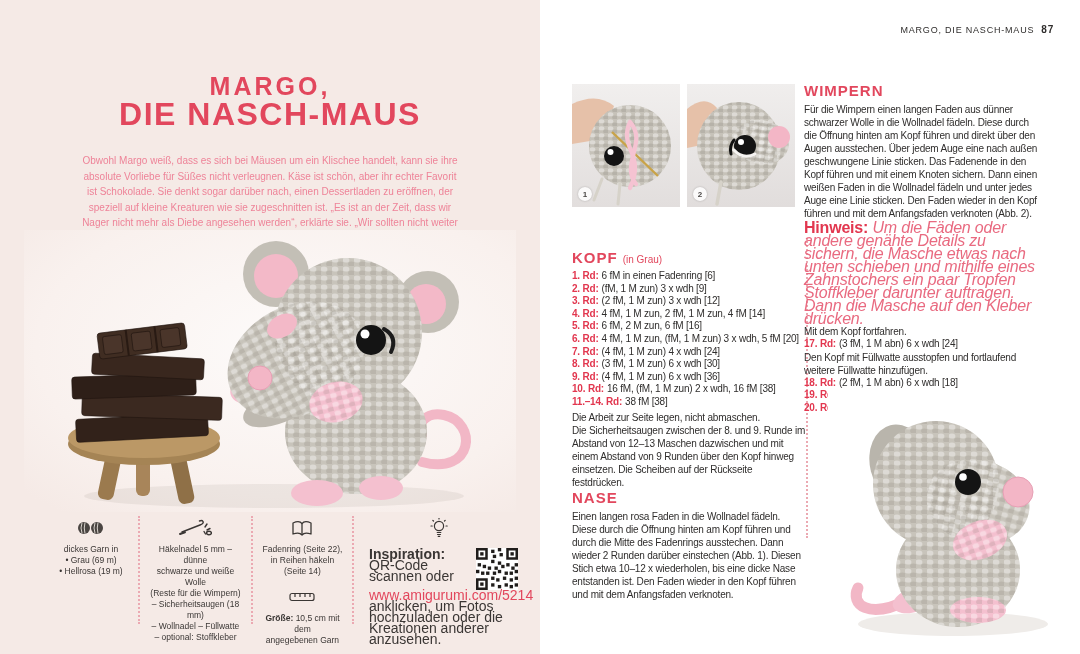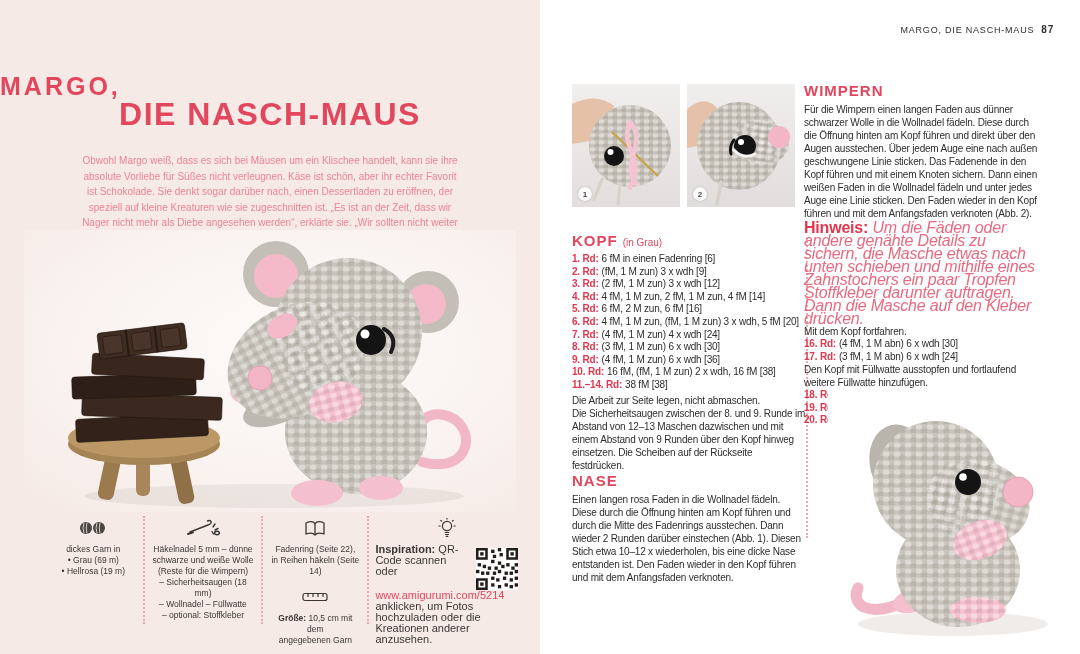--- a/index.html
+++ b/index.html
@@ -3,47 +3,47 @@
 <meta charset="utf-8">
 <style>
   html,body{margin:0;padding:0;width:1080px;height:654px;overflow:hidden;background:#ffffff;
     font-family:"Liberation Sans","DejaVu Sans",sans-serif;}
   .spread{position:relative;width:1080px;height:654px;}
   .page{position:absolute;top:0;height:654px;}
   .page-left{left:0;width:540px;background:#f5eae6;}
   .page-right{left:540px;width:540px;background:#ffffff;}
 
   
-  .title1{position:absolute;top:72px;left:0;width:540px;text-align:left;
+  .title1{position:absolute;top:72px;left:0;width:540px;text-align:center;
     color:#e2475d;font-weight:800;font-size:25px;letter-spacing:3px;}
   .title2{position:absolute;top:96px;left:0;width:540px;text-align:center;
     color:#e2475d;font-weight:800;font-size:32px;letter-spacing:1.5px;}
   .intro{position:absolute;top:143px;left:60px;width:420px;text-align:center;
     color:#ee8398;font-size:10px;line-height:15.6px;white-space:pre-line;}
   .main-photo{position:absolute;left:24px;top:230px;width:492px;height:282px;}
   .materials{position:absolute;left:50px;top:514px;width:468px;height:112px;display:flex;}
   .mcol{font-size:8.5px;line-height:11px;color:#3a3634;text-align:center;padding-top:2px;}
   .mcol .mico{height:24px;display:flex;align-items:center;justify-content:center;margin-bottom:4px;}
   .vdot{border-left:2px dotted #eba9b2;margin:2px 6px;}
   .m1{width:96px;} .m2{width:116px;} .m3{width:102px;} .m4{width:158px;text-align:left;}
   .mtext{white-space:pre-line;}
-  .m4 p{margin:0;font-size:11px;line-height:11px;}
+  .m4 p{margin:9px;font-size:14px;line-height:11px;}
   .m4 .qr{float:right;margin:4px 0 0 5px;}
   .mlink{color:#e2475d;text-decoration:none;}
   .sizeblock{margin-top:8px;}
 
   
   .pg-header{position:absolute;top:24px;right:26px;font-size:9px;letter-spacing:0.8px;color:#2f2d2c;}
   .pg-header strong{font-size:10px;margin-left:7px;}
   .step-photos{position:absolute;left:32px;top:84px;display:flex;gap:7px;}
   .sphoto{position:relative;width:108px;height:123px;overflow:hidden;}
   .badge{position:absolute;left:6px;bottom:6px;width:14px;height:14px;border-radius:50%;
     background:#fbfafa;color:#4a4745;font-size:8px;font-weight:700;display:flex;
     align-items:center;justify-content:center;box-shadow:0 0 2px rgba(0,0,0,.25);}
-  .col-a{position:absolute;left:32px;top:232px;width:234px;}
+  .col-a{position:absolute;left:32px;top:249px;width:234px;}
   .col-b{position:absolute;left:264px;top:82px;width:240px;}
   .col-div{position:absolute;left:266px;top:238px;height:300px;border-left:2px dotted #eba9b2;}
   h2.sec{margin:0 0 4px 0;color:#e2475d;font-size:15px;font-weight:800;letter-spacing:1px;display:inline-block;}
   .sec-sub{color:#e2475d;font-size:10px;margin-left:5px;}
   .prow{font-size:10px;line-height:12.6px;letter-spacing:-0.2px;color:#2f2d2c;white-space:nowrap;}
   .rlab{color:#e2374f;font-weight:700;margin-right:3px;}
   .bodytxt{margin:2px 0 0 0;font-size:10px;line-height:13px;letter-spacing:-0.2px;color:#2f2d2c;}
   .hinweis{margin:1px 0 0 0;font-size:16px;line-height:13px;letter-spacing:-0.2px;}
   .hinweis strong{color:#e2374f;font-weight:700;}
   .hinweis em{color:#e96a80;}
@@ -328,21 +328,20 @@
       <p class="bodytxt" style="margin-top:0">Einen langen rosa Faden in die Wollnadel fädeln. Diese durch die Öffnung hinten am Kopf führen und durch die Mitte des Fadenrings ausstechen. Dann wieder 2 Runden darüber einstechen (Abb. 1). Diesen Stich etwa 10–12 x wiederholen, bis eine dicke Nase entstanden ist. Den Faden wieder in den Kopf führen und mit dem Anfangsfaden verknoten.</p>
     </div>
 
     <div class="col-div"></div>
 
     <div class="col-b">
       <h2 class="sec">WIMPERN</h2>
       <p class="bodytxt" style="margin-top:0">Für die Wimpern einen langen Faden aus dünner schwarzer Wolle in die Wollnadel fädeln. Diese durch die Öffnung hinten am Kopf führen und direkt über den Augen ausstechen. Über jedem Auge eine nach außen geschwungene Linie sticken. Das Fadenende in den Kopf führen und mit einem Knoten sichern. Dann einen weißen Faden in die Wollnadel fädeln und unter jedes Auge eine Linie sticken. Den Faden wieder in den Kopf führen und mit dem Anfangsfaden verknoten (Abb. 2).</p>
       <p class="hinweis"><strong>Hinweis:</strong> <em>Um die Fäden oder andere genähte Details zu sichern, die Masche etwas nach unten schieben und mithilfe eines Zahnstochers ein paar Tropfen Stoffkleber darunter auftragen. Dann die Masche auf den Kleber drücken.</em></p>
       <p class="bodytxt" style="margin-top:0">Mit dem Kopf fortfahren.</p>
-      <div class="prow"><span class="rlab">16. Rd:</span><span>(4 fM, 1 M abn) 6 x wdh [30]</span></div>
       <div class="prow"><span class="rlab">17. Rd:</span><span>(3 fM, 1 M abn) 6 x wdh [24]</span></div>
       <p class="bodytxt" style="margin-top:0">Den Kopf mit Füllwatte ausstopfen und fortlaufend weitere Füllwatte hinzufügen.</p>
       <div class="prow"><span class="rlab">18. Rd:</span><span>(2 fM, 1 M abn) 6 x wdh [18]</span></div>
       <div class="prow"><span class="rlab">19. Rd:</span><span>(fM, 1 M abn) 6 x wdh [12]</span></div>
       <div class="prow"><span class="rlab">20. Rd:</span><span>6 M abn [6]</span></div>
     </div>
 
     <div class="side-photo">
       <svg width="248" height="258" viewBox="0 0 248 258">
         <defs>

